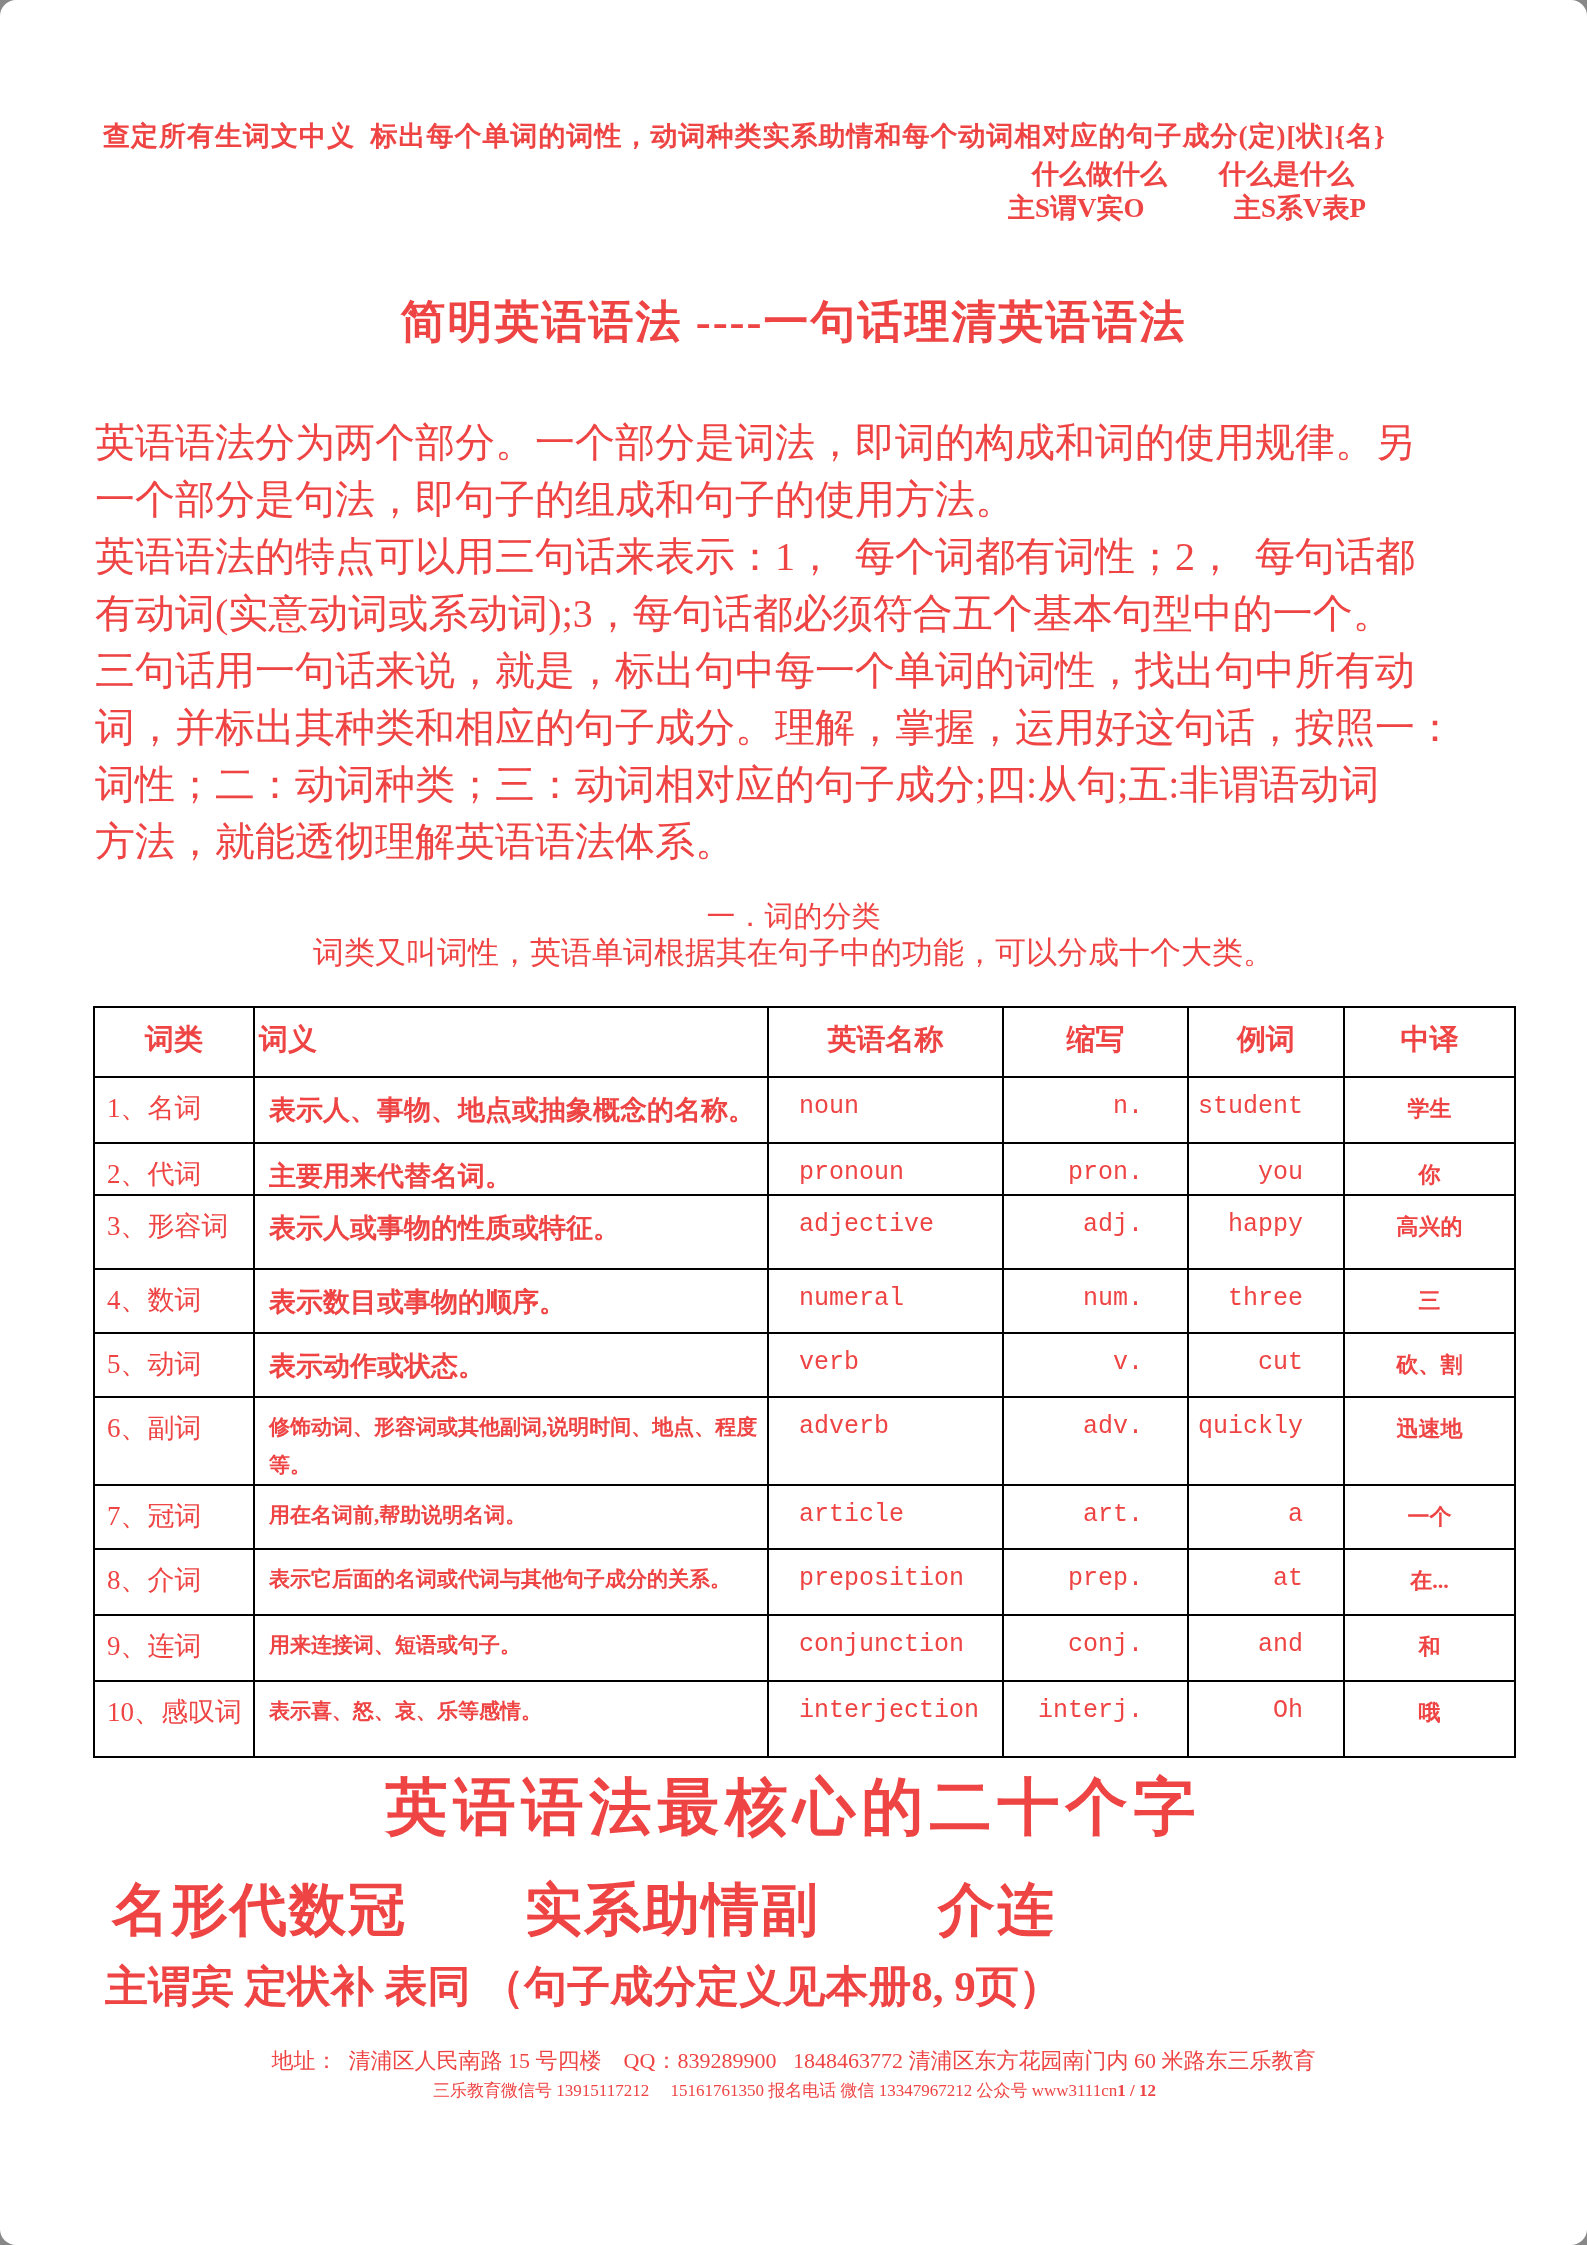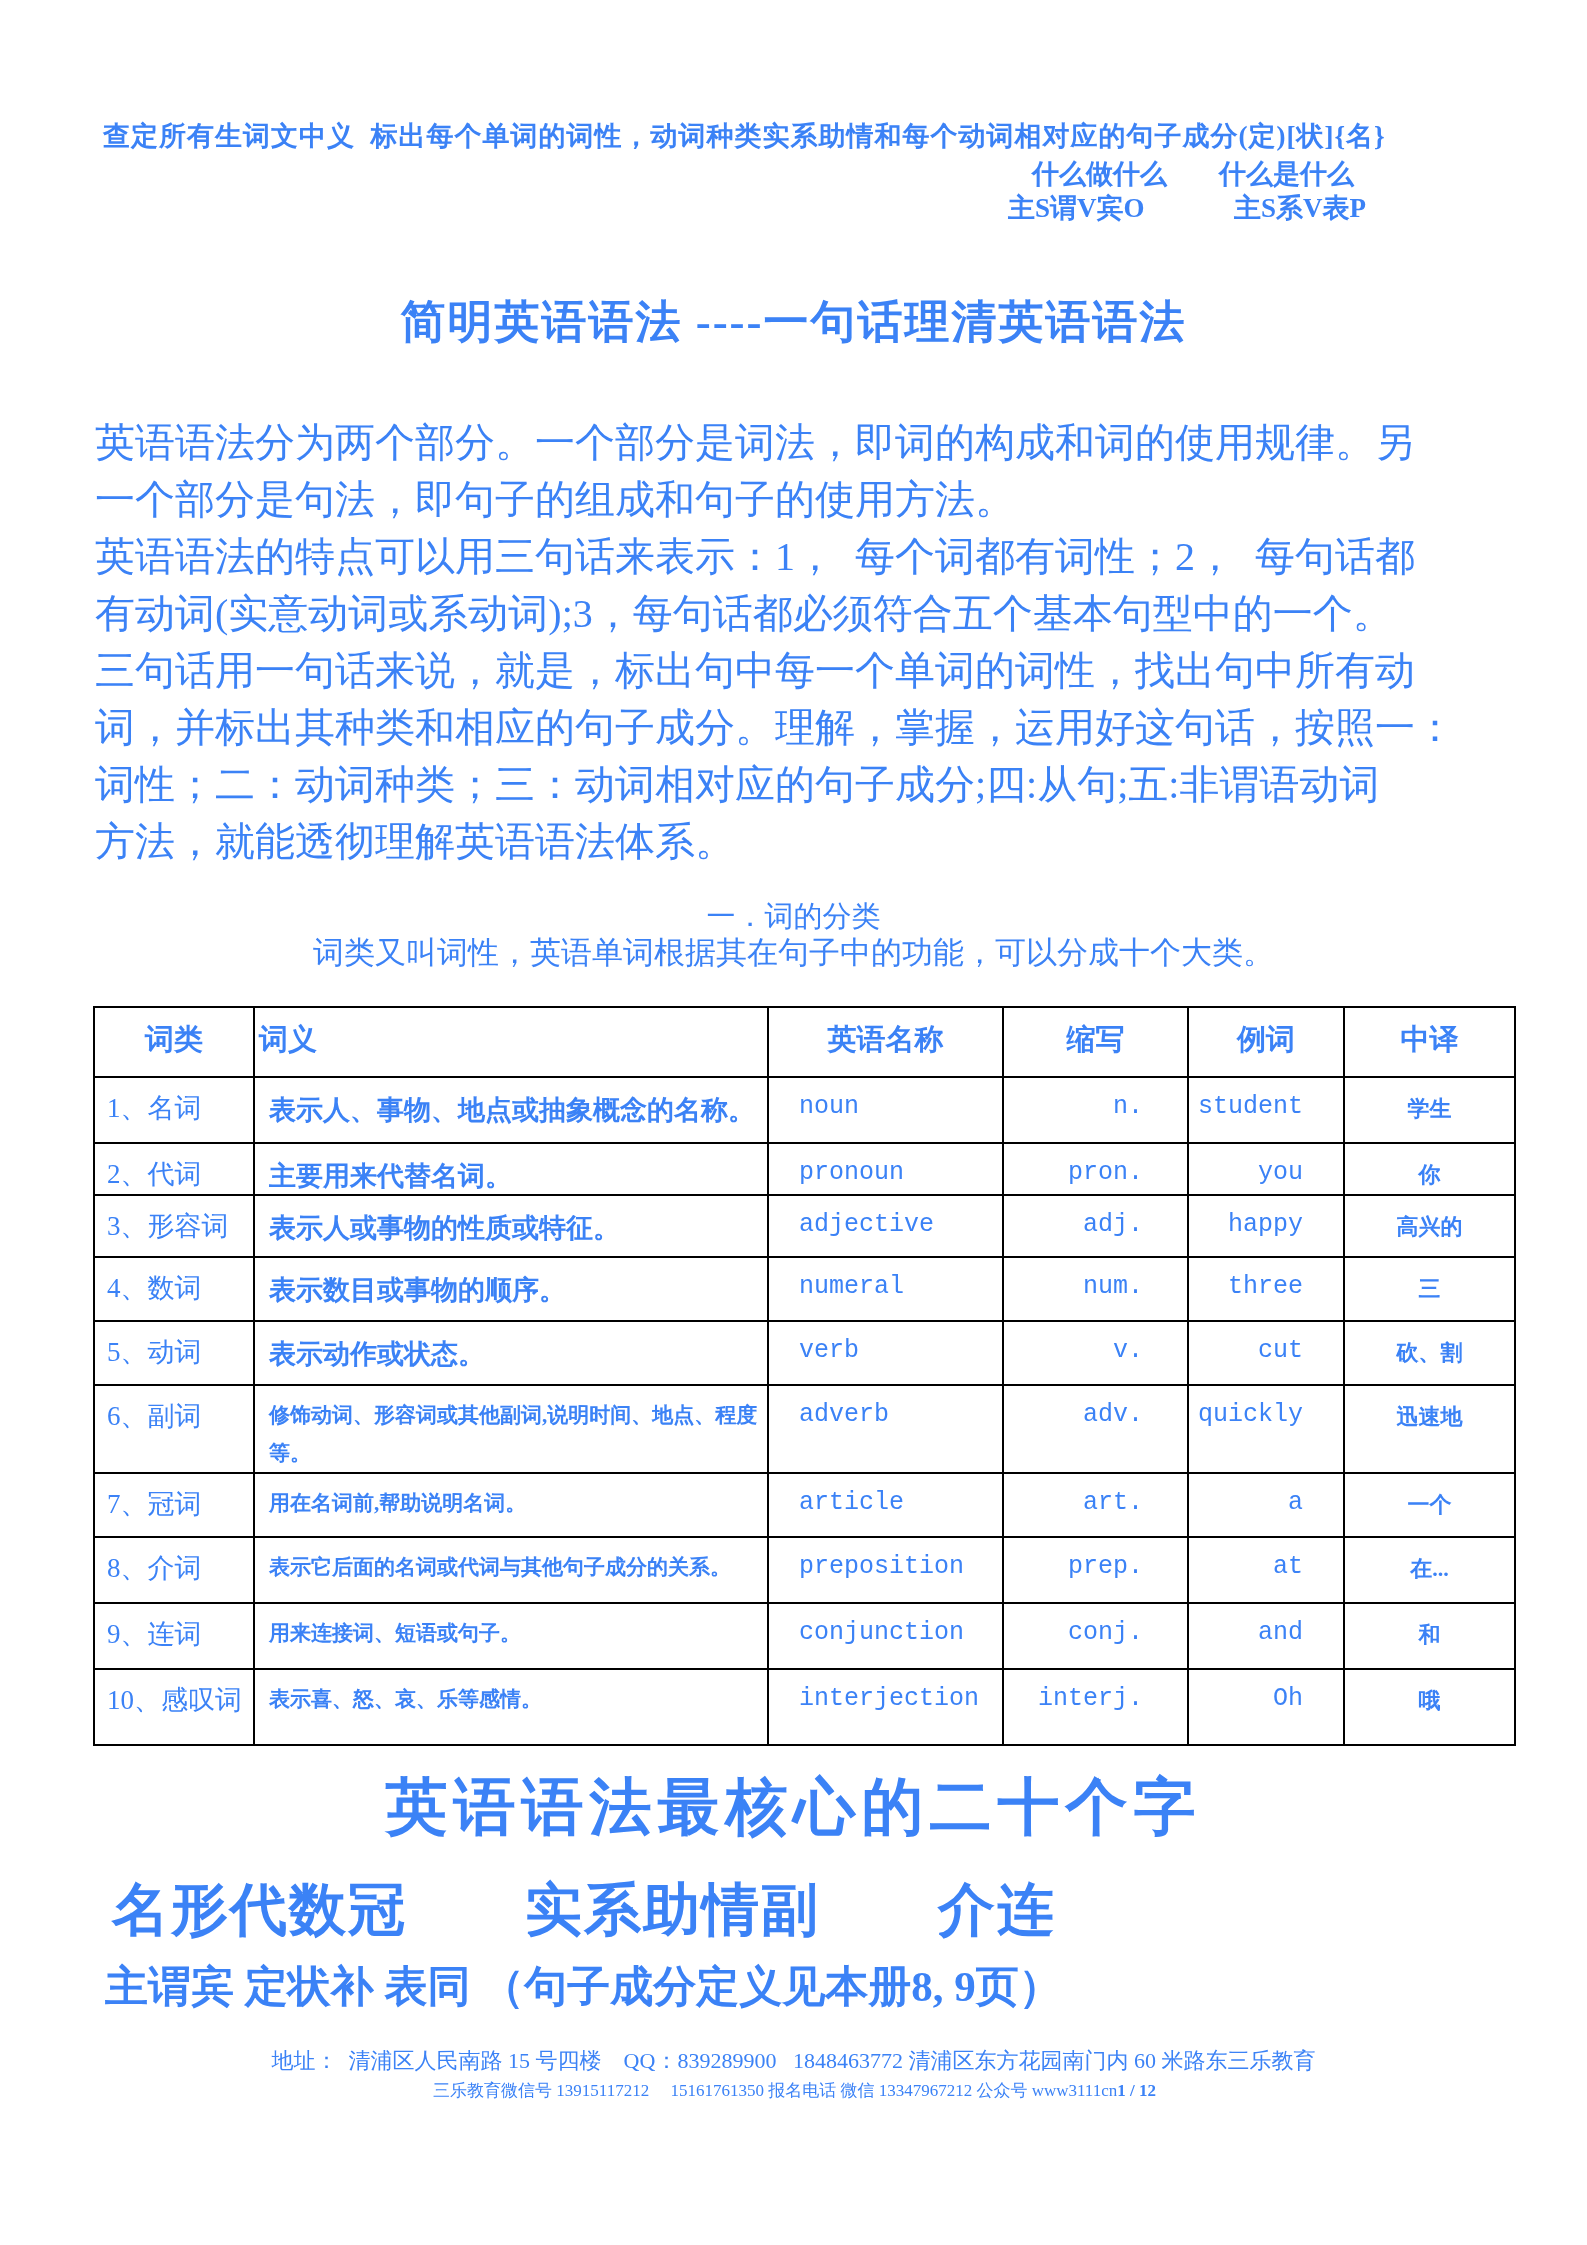--- a/index.html
+++ b/index.html
@@ -1,23 +1,24 @@
 <!DOCTYPE html>
 <html><head>
 <meta charset="utf-8">
 <style>
   html,body{margin:0;padding:0;background:#888;}
   .page{
     position:relative;
     width:1587px;height:2245px;
     margin:0 auto;
     background:#ffffff;
-    color:#3b82f6;
+    color:#ef4444;
     font-family:"Liberation Serif","DejaVu Serif",serif;
     overflow:hidden;
+    border-radius:16px;
   }
   .abs{position:absolute;}
   .ctr{left:0;right:0;text-align:center;}
   .pre{white-space:pre;}
 
   
   .hdr-l1{top:118px;left:103px;font-size:27px;font-weight:bold;letter-spacing:1px;}
   .hdr-row{display:flex;justify-content:space-between;font-size:27px;font-weight:bold;}
   .hdr-r1{top:156px;left:1032px;width:322px;}
   .hdr-r2{top:190px;left:1008px;width:358px;align-items:flex-end;}
@@ -117,21 +118,21 @@
       <td class="c-cn">学生</td>
     </tr>
     <tr style="height:48px">
       <td class="c-no">2、代词</td>
       <td class="c-def">主要用来代替名词。</td>
       <td class="c-en">pronoun</td>
       <td class="c-abbr">pron.</td>
       <td class="c-ex">you</td>
       <td class="c-cn">你</td>
     </tr>
-    <tr style="height:62px">
+    <tr style="height:74px">
       <td class="c-no">3、形容词</td>
       <td class="c-def">表示人或事物的性质或特征。</td>
       <td class="c-en">adjective</td>
       <td class="c-abbr">adj.</td>
       <td class="c-ex">happy</td>
       <td class="c-cn">高兴的</td>
     </tr>
     <tr style="height:64px">
       <td class="c-no">4、数词</td>
       <td class="c-def">表示数目或事物的顺序。</td>

